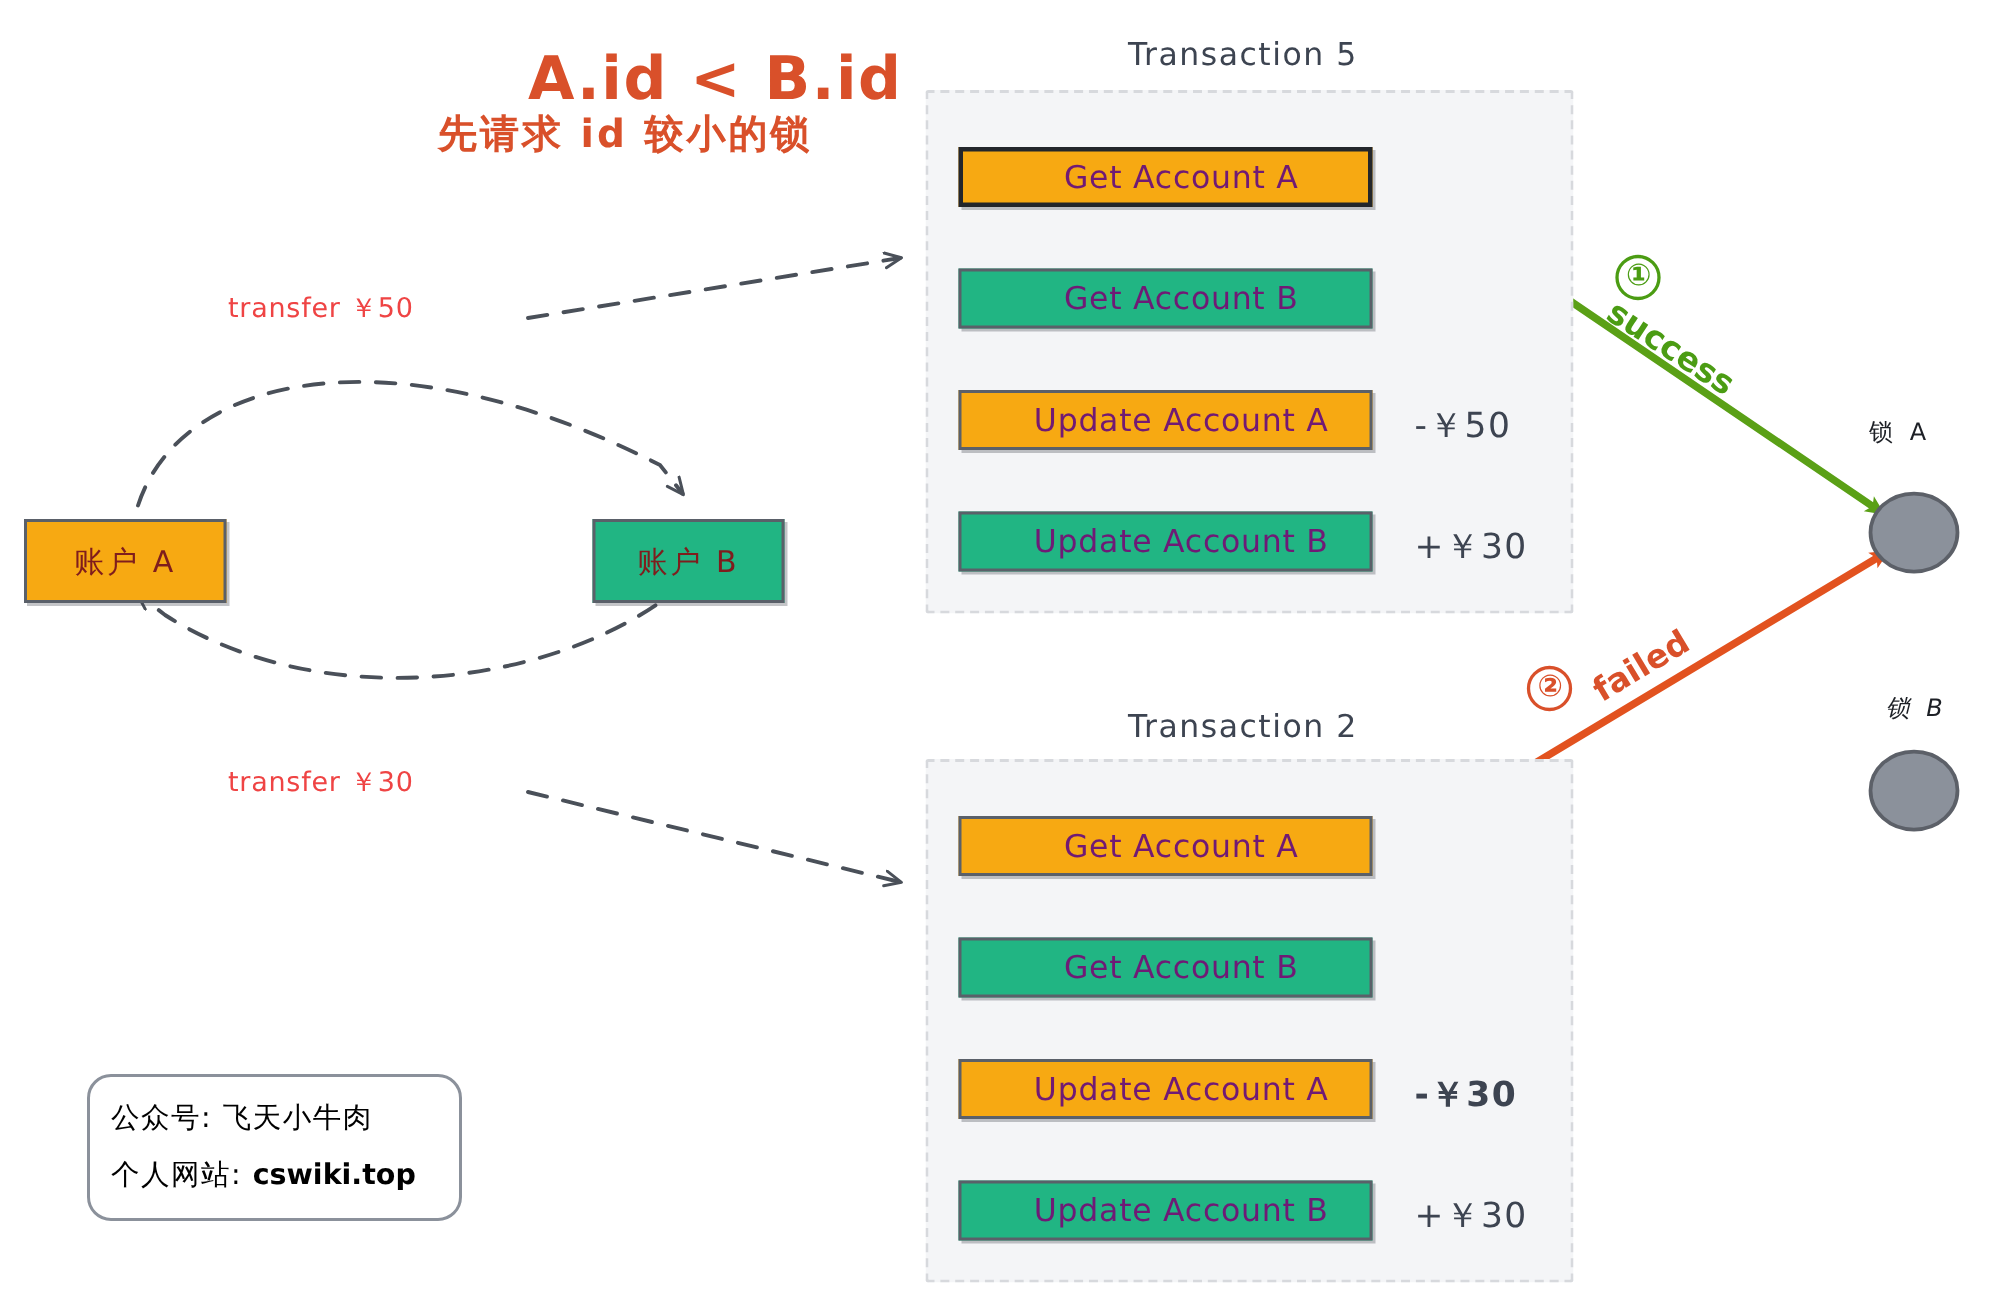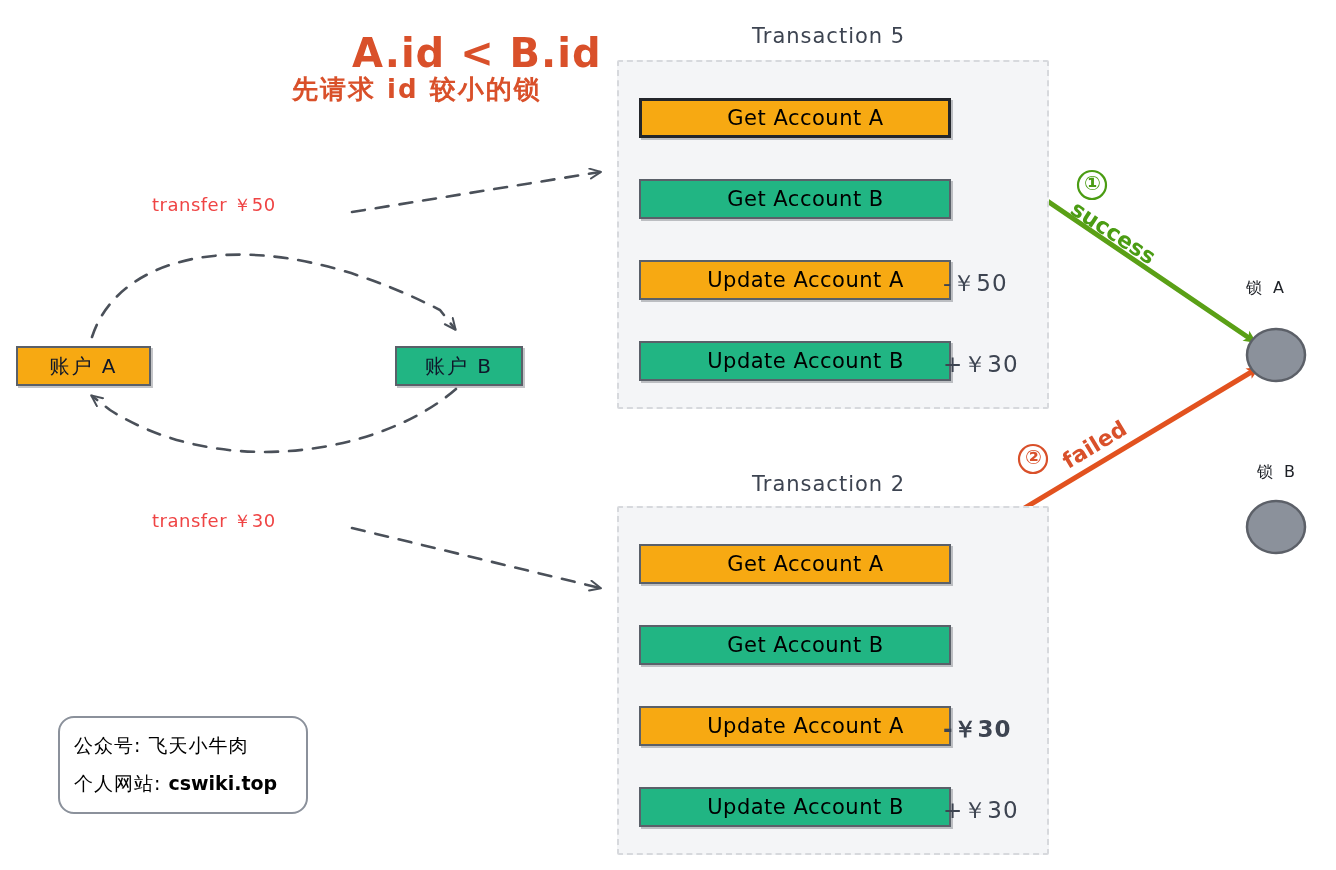--- a/index.html
+++ b/index.html
@@ -34,25 +34,25 @@
     color:#3d4451;
     font-size:21px;
     letter-spacing:1px;
     white-space:nowrap;
     font-family:"DejaVu Sans", sans-serif;
   }
 
   .step{
     position:absolute;
     height:40px;
-    width:312px;
+    width:276px;
     border:2px solid #5a6069;
     box-sizing:border-box;
     display:flex;align-items:center;justify-content:center;
-    color:#000000;
+    color:#701a75;
     font-size:21px;
     letter-spacing:.5px;
     white-space:nowrap;
     box-shadow:2px 2px 0 rgba(60,64,72,.30);
     font-family:"DejaVu Sans", sans-serif;
     padding-left:21px;
   }
   .step.orange{background:#f7a912;}
   .step.green{background:#21b583;}
   .step.thick{border:3px solid #23262b;}
@@ -62,25 +62,25 @@
     color:#3d4451;
     font-size:23px;
     letter-spacing:1px;
     white-space:nowrap;
     font-family:"DejaVu Sans", sans-serif;
   }
 
   
   .account{
     position:absolute;
-    height:40px;
+    height:56px;
     border:2px solid #5a6069;
     box-sizing:border-box;
     display:flex;align-items:center;justify-content:center;
-    color:#0f172a;
+    color:#7f1d1d;
     font-size:20px;
     letter-spacing:2px;
     white-space:nowrap;
     box-shadow:2px 2px 0 rgba(60,64,72,.30);
   }
   .account.orange{background:#f7a912;}
   .account.green{background:#21b583;}
 
   
   .label{
@@ -251,20 +251,20 @@
   <div class="amount" style="left:943px;top:714px;font-weight:bold;">-￥30</div>
   <div class="amount" style="left:943px;top:795px;">+￥30</div>
 
   <div class="arrow-label success abs" style="left:1084px;top:171px;font-size:20px;">①</div>
   <div class="arrow-label success abs" style="left:1080px;top:196px;transform:rotate(33deg);transform-origin:left top;">success</div>
 
   <div class="arrow-label failed abs" style="left:1025px;top:445px;font-size:20px;">②</div>
   <div class="arrow-label failed abs" style="left:1058px;top:452px;transform:rotate(-31deg);transform-origin:left top;">failed</div>
 
   <div class="lock-label" style="left:1246px;top:278px;">锁 A</div>
-  <div class="lock-label" style="left:1257px;top:462px;">锁 B</div>
+  <div class="lock-label" style="left:1257px;top:462px;font-style:italic;">锁 B</div>
 
   <div id="watermark">
     <div class="wline">公众号: 飞天小牛肉</div>
     <div class="wline"><span>个人网站: </span><span class="site">cswiki.top</span></div>
   </div>
 
 </div>
 
 </body></html>

